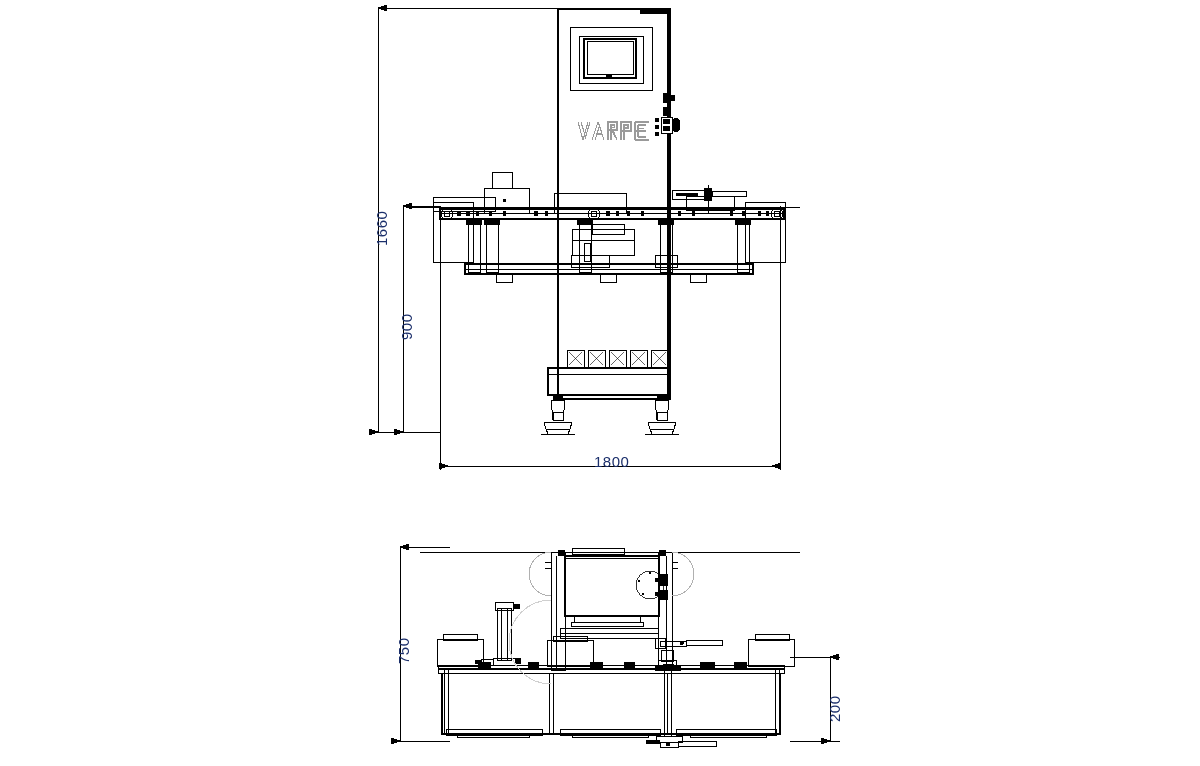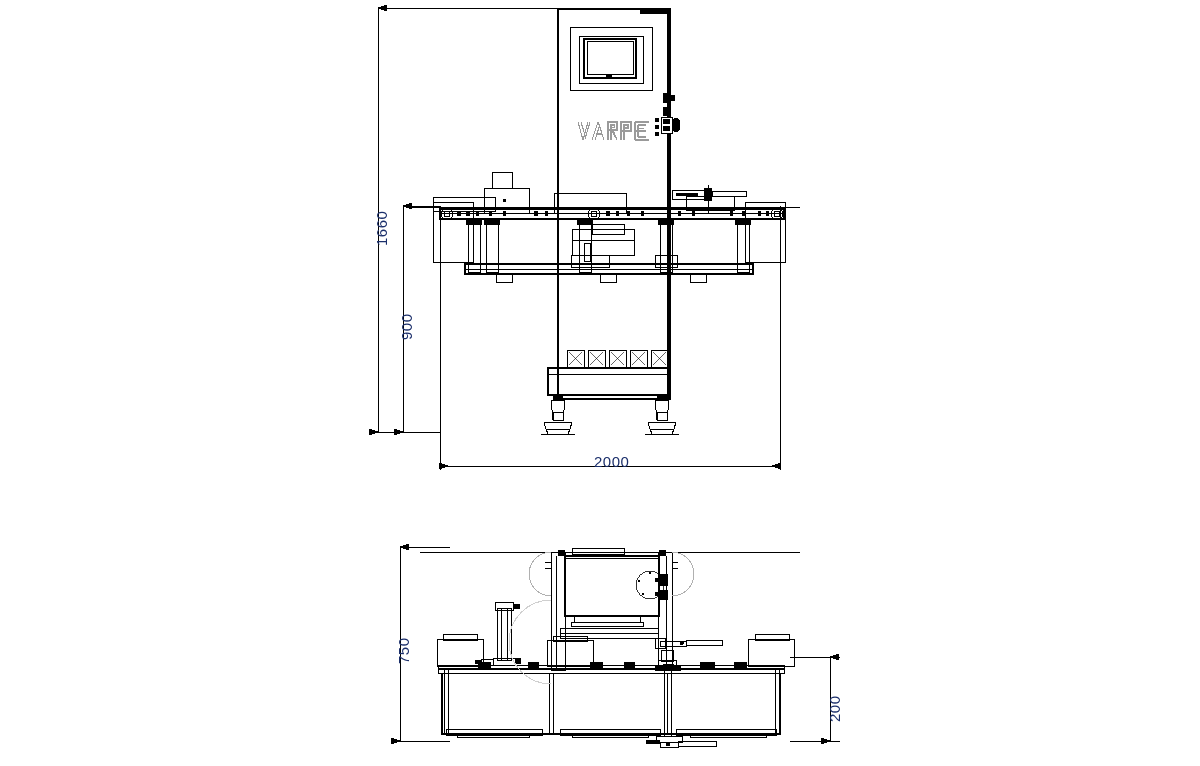--- a/index.html
+++ b/index.html
@@ -391,19 +391,19 @@
       </g>
 
     </g>
 
   </svg>
 
   <div class="dimtext rot90" style="left:373px;top:246px;">1660</div>
 
   <div class="dimtext rot90" style="left:398px;top:340px;">900</div>
 
-  <div class="dimtext" style="left:594px;top:453px;">2000</div>
+  <div class="dimtext" style="left:594px;top:453px;">1800</div>
 
   <div class="dimtext rot90" style="left:395px;top:664px;">750</div>
 
   <div class="dimtext rot90" style="left:826px;top:722px;">200</div>
 
 </div>
 
 </body></html>

